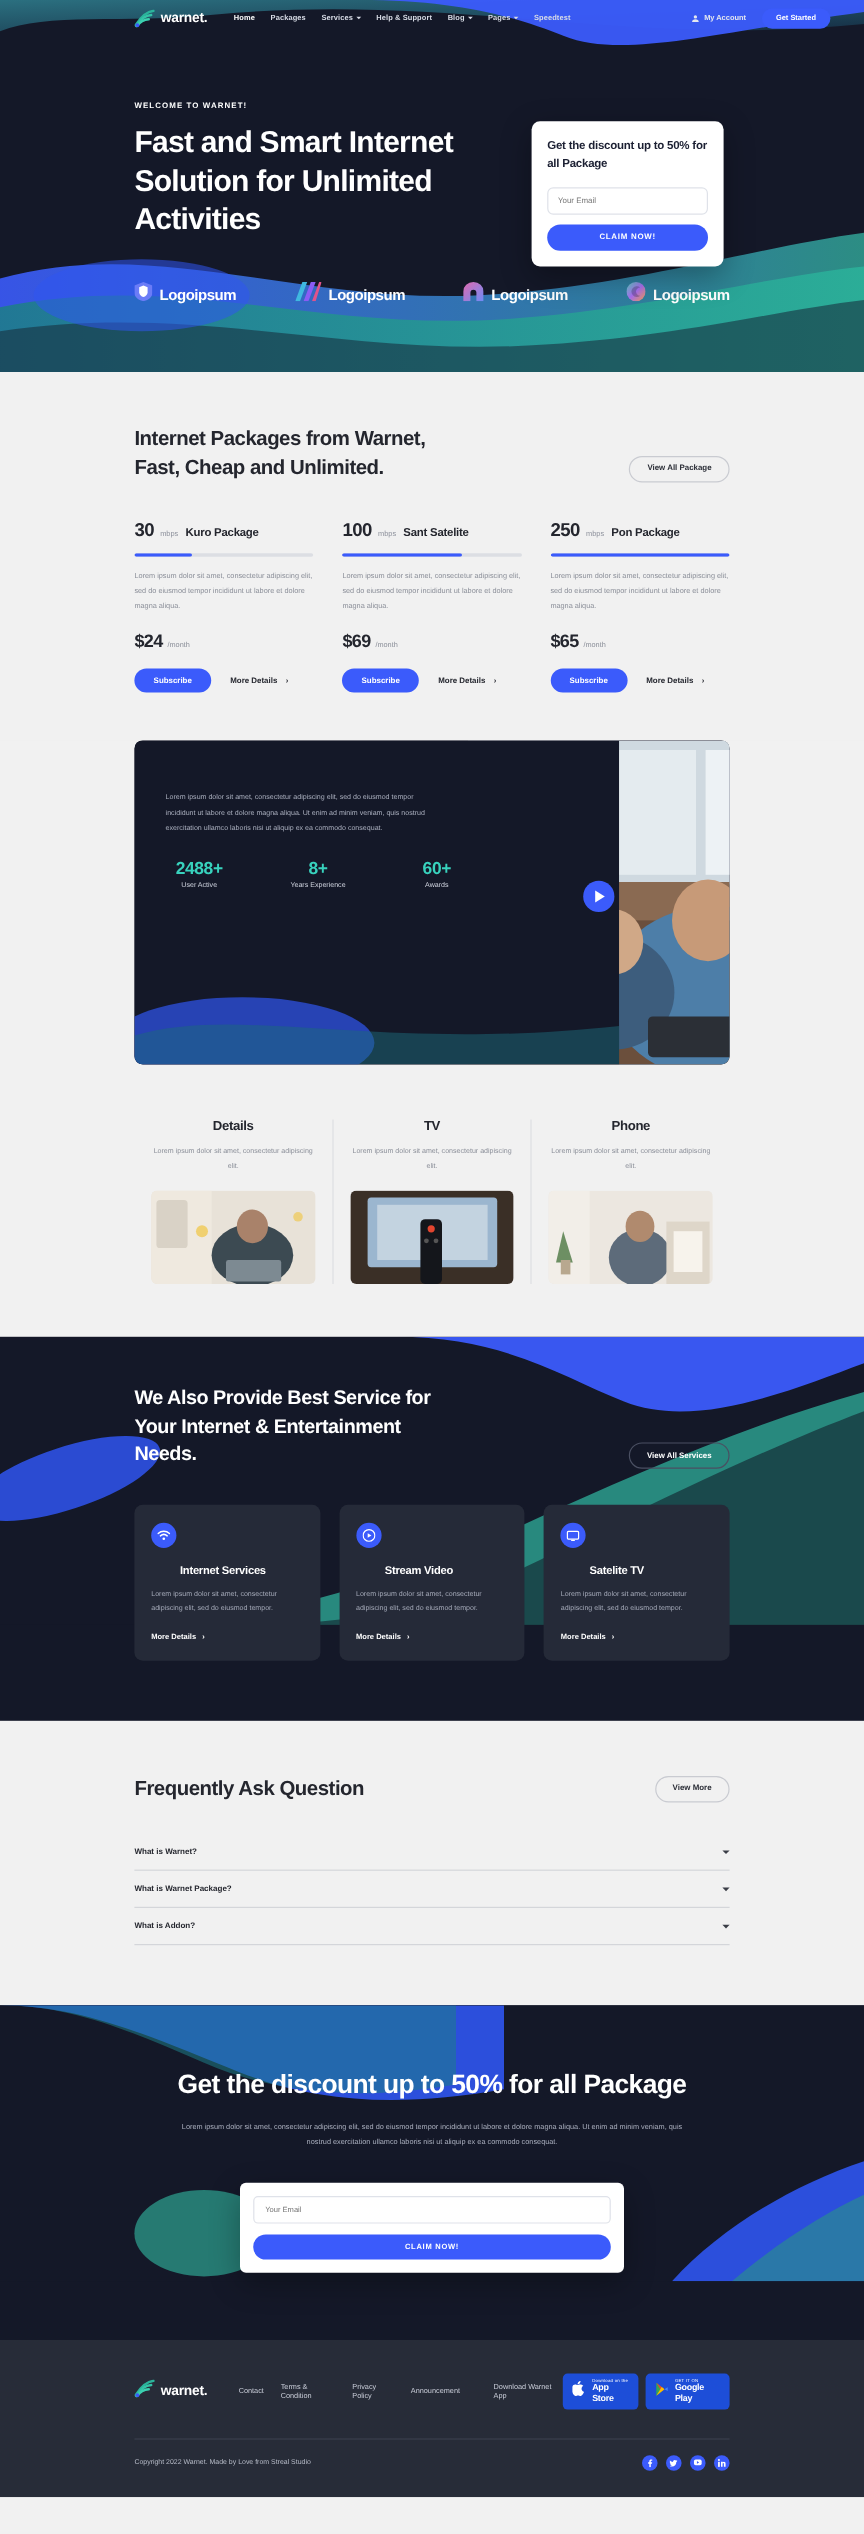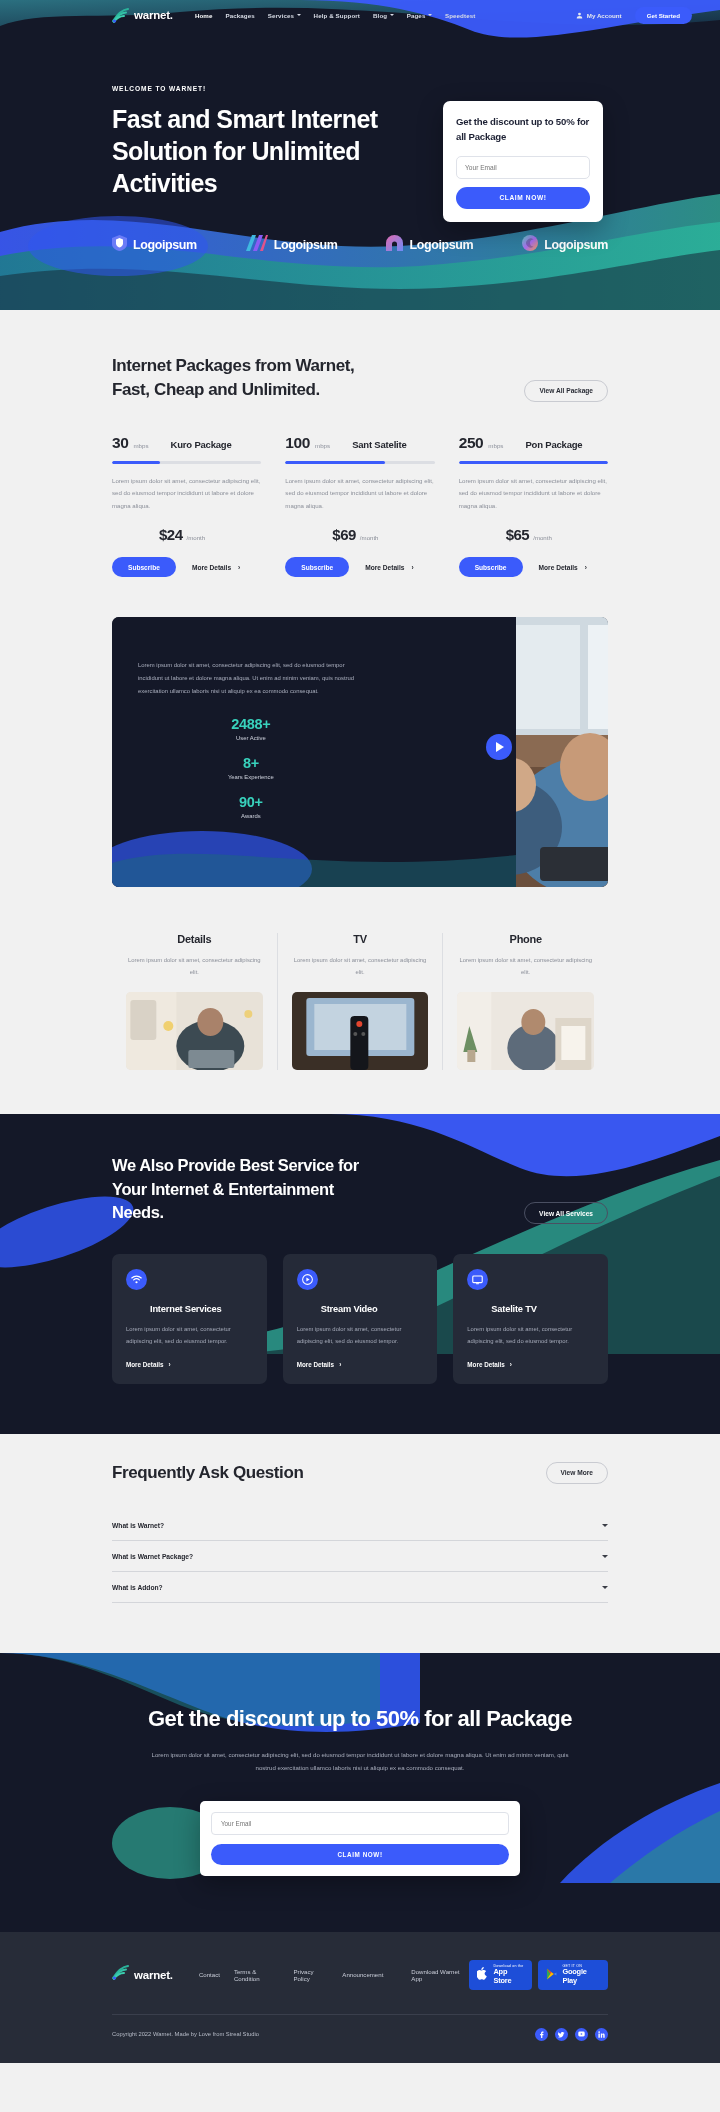--- a/index.html
+++ b/index.html
@@ -107,46 +107,46 @@
   .pill-btn {
     border: 1px solid #c9cbd1; background: transparent; border-radius: 20px;
     padding: 6.5px 14px; font-size: 6.6px; font-weight: 600; color: #2a2d36;
     white-space: nowrap; font-family: "Liberation Sans", sans-serif;
   }
   .pkg-grid { display: flex; gap: 24px; margin-top: 32px; }
   .pkg-card { flex: 1; }
   .pkg-speed-row { display: flex; align-items: baseline; gap: 5px; }
   .pkg-speed { font-size: 15.5px; font-weight: 800; color: #24262e; letter-spacing: -0.4px; }
   .pkg-unit { font-size: 6.2px; color: #8d919c; font-weight: 500; }
-  .pkg-name { font-size: 9.5px; font-weight: 700; color: #24262e; margin-left: 17px; letter-spacing: -0.2px; }
+  .pkg-name { font-size: 9.5px; font-weight: 700; color: #24262e; margin-left: 1px; letter-spacing: -0.2px; }
   .pkg-bar { height: 3px; background: #dcdee3; border-radius: 3px; margin-top: 9px; overflow: hidden; }
   .pkg-bar i { display: block; height: 100%; background: #3b5bfb; border-radius: 3px; }
   .pkg-desc { font-size: 6.1px; line-height: 2.05; color: #8b8f99; margin-top: 11px; }
   .pkg-price-row { display: flex; align-items: baseline; gap: 4px; margin-top: 14px; }
-  .pkg-price { font-size: 15px; font-weight: 800; color: #24262e; letter-spacing: -0.5px; margin-left: 47px; }
+  .pkg-price { font-size: 15px; font-weight: 800; color: #24262e; letter-spacing: -0.5px; }
   .pkg-per { font-size: 6.1px; color: #8b8f99; }
   .pkg-actions { display: flex; align-items: center; gap: 16px; margin-top: 14px; }
   .btn-sub {
     background: #3b5bfb; color: #fff; border: none; border-radius: 20px;
     padding: 6.5px 16px; font-size: 6.6px; font-weight: 700;
     font-family: "Liberation Sans", sans-serif;
   }
   .more-link { font-size: 6.6px; font-weight: 700; color: #24262e; display: flex; align-items: center; gap: 7px; }
   .chev { font-size: 6.5px; }
 
   
   .video-wrap { margin: 0 112px 0 112px; }
   .video-sec {
     position: relative; display: flex; border-radius: 7px; overflow: hidden;
     background: #141828; height: 270px;
   }
   .video-left { width: 56%; position: relative; padding: 30px 26px 0 26px; z-index: 3; }
   .vs-title { color: #fff; font-size: 15px; font-weight: 800; line-height: 1.44; letter-spacing: -0.3px; }
   .vs-desc { color: #a9aebd; font-size: 5.9px; line-height: 2.2; margin-top: 12px; }
-  .stats { display: flex; gap: 14px; margin-top: 18px; flex-direction: column; }
+  .stats { display: flex; gap: 43px; margin-top: 18px; }
   .stat { text-align: center; min-width: 56px; }
   .stat-num { color: #38d2bd; font-size: 14.5px; font-weight: 800; letter-spacing: -0.3px; }
   .stat-lbl { color: #cfd3de; font-size: 5.9px; margin-top: 3px; }
   .video-right { width: 44%; position: relative; overflow: hidden; }
   .play-btn {
     position: absolute; left: 50%; top: 48%; transform: translate(-50%,-50%);
     width: 26px; height: 26px; border-radius: 50%; background: #3b5bfb;
     display: flex; align-items: center; justify-content: center; z-index: 4;
   }
   .play-tri { width: 0; height: 0; border-left: 8px solid #fff; border-top: 5px solid transparent; border-bottom: 5px solid transparent; margin-left: 2px; }
@@ -169,21 +169,21 @@
   .svc-card { flex: 1; background: #252a38; border-radius: 7px; padding: 15px 14px 16px 14px; }
   .svc-ico {
     width: 21px; height: 21px; border-radius: 50%; background: #3b5bfb;
     display: flex; align-items: center; justify-content: center; margin-bottom: 14px;
   }
   .svc-name { color: #fff; font-size: 9.3px; font-weight: 700; letter-spacing: -0.2px; padding-left: 24px; }
   .svc-desc { color: #a4a9b8; font-size: 5.9px; line-height: 2.05; margin-top: 9px; }
   .svc-more { color: #fff; font-size: 6.3px; font-weight: 700; margin-top: 13px; display: flex; align-items: center; gap: 5px; }
 
   
-  .faq { background: #f1f1f1; padding: 28px 112px 50px 112px; }
+  .faq { background: #f1f1f1; padding: 46px 112px 50px 112px; }
   .faq-head { display: flex; justify-content: space-between; align-items: center; }
   .faq-title { font-size: 17px; font-weight: 800; color: #24262e; letter-spacing: -0.4px; }
   .faq-list { margin-top: 26px; }
   .faq-item {
     display: flex; justify-content: space-between; align-items: center;
     border-bottom: 1px solid #d4d6da; padding: 12px 0 11px 0;
   }
   .faq-q { font-size: 6.7px; font-weight: 700; color: #24262e; }
   .faq-caret { width: 0; height: 0; border-left: 3px solid transparent; border-right: 3px solid transparent; border-top: 3.4px solid #3a3d46; }
 
@@ -480,21 +480,21 @@
         <div class="stats">
           <div class="stat">
             <div class="stat-num">2488+</div>
             <div class="stat-lbl">User Active</div>
           </div>
           <div class="stat">
             <div class="stat-num">8+</div>
             <div class="stat-lbl">Years Experience</div>
           </div>
           <div class="stat">
-            <div class="stat-num">90+</div>
+            <div class="stat-num">60+</div>
             <div class="stat-lbl">Awards</div>
           </div>
         </div>
       </div>
       <div class="video-right">
         <svg width="320" height="270" viewBox="0 0 320 270" preserveAspectRatio="xMidYMid slice">
           <rect width="320" height="270" fill="#b9c5cf"></rect>
           <rect x="0" y="0" width="320" height="120" fill="#cfd9e0"></rect>
           <rect x="10" y="8" width="86" height="104" fill="#eef3f6"></rect>
           <rect x="104" y="8" width="86" height="104" fill="#e4ebef"></rect>

